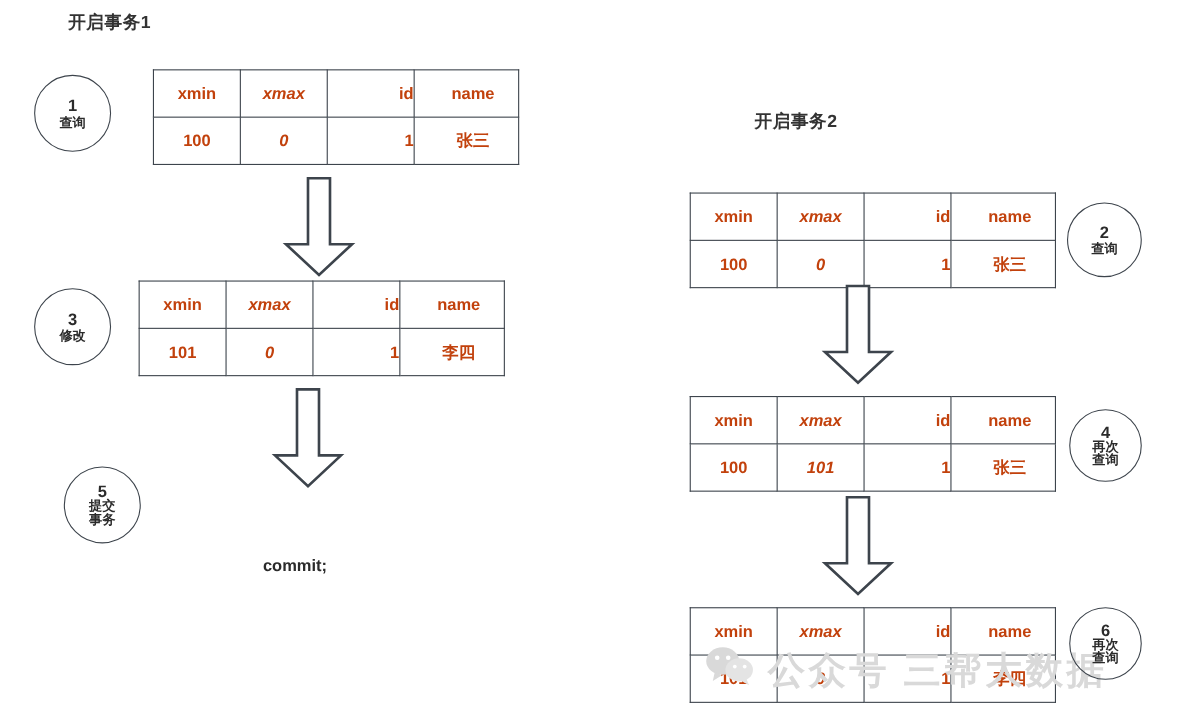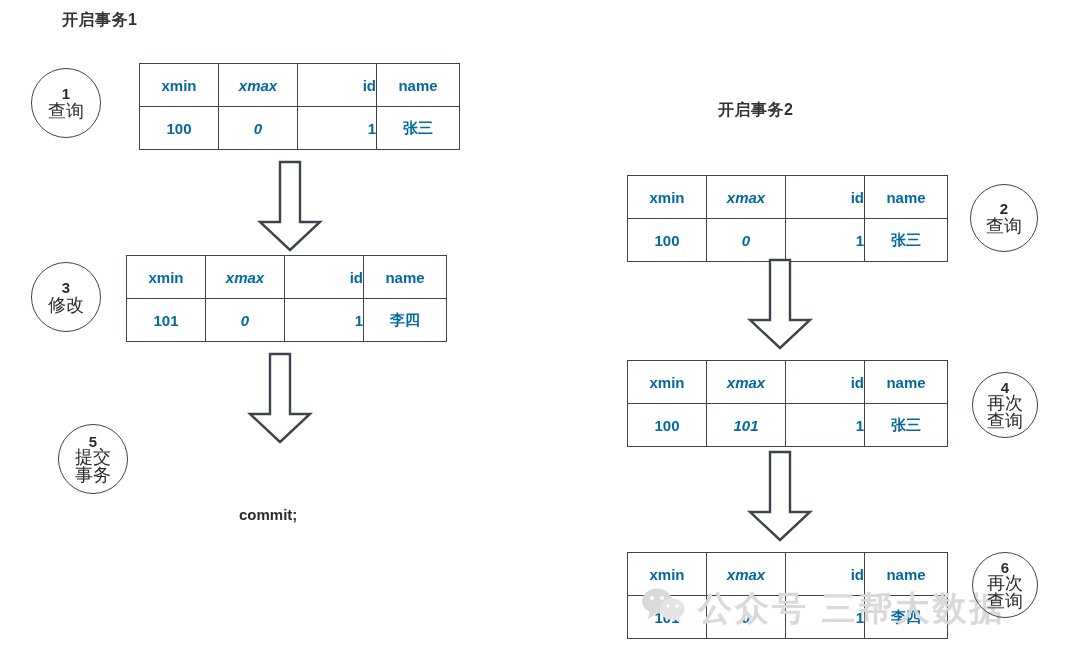--- a/index.html
+++ b/index.html
@@ -32,50 +32,50 @@
     border-collapse: collapse;
     background: #ffffff;
     table-layout: fixed;
   }
   .data-table td {
     border: 1.6px solid #3d444c;
     text-align: center;
     vertical-align: middle;
     font-size: 15px;
     font-weight: bold;
-    color: #0369a1;
+    color: #c2410c;
     height: 42px;
     padding: 0;
   }
   .data-table td.c-xmin { width: 78px; }
   .data-table td.c-xmax { width: 78px; font-style: italic; }
   .data-table td.c-id   { width: 78px; text-align: right; }
-  .data-table td.c-name { width: 82px; }
+  .data-table td.c-name { width: 82px; padding-left: 12px; }
 
   
   .step-circle {
     position: absolute;
     border: 1.6px solid #3d444c;
     border-radius: 50%;
     display: flex;
     flex-direction: column;
     align-items: center;
     justify-content: center;
     color: #2b2b2b;
     box-sizing: border-box;
     background: transparent;
   }
   .step-circle .num {
     font-size: 15px;
     font-weight: bold;
     line-height: 1.05;
   }
   .step-circle .cn {
-    font-size: 18px;
-    font-weight: normal;
+    font-size: 12px;
+    font-weight: bold;
     line-height: 1.02;
     white-space: nowrap;
   }
   .step-circle.three-line .num { line-height: 1.0; }
   .step-circle.three-line .cn  { line-height: 0.98; }
 
   
   .block-arrow {
     position: absolute;
   }
@@ -107,21 +107,21 @@
   .watermark .wm-logo { flex: 0 0 auto; }
   .watermark .wm-text { letter-spacing: 3px; }
 </style>
 </head>
 <body>
 
 <div id="canvas">
 
   <div class="section-title" style="left:62px; top:10px;">开启事务1</div>
 
-  <div class="section-title" style="left:718px; top:100px;">开启事务2</div>
+  <div class="section-title" style="left:686px; top:100px;">开启事务2</div>
 
   <div class="step-circle" style="left:31px; top:68px; width:70px; height:70px;">
     <span class="num">1</span>
     <span class="cn">查询</span>
   </div>
 
   <table class="data-table" style="left:139px; top:63px;">
     <tbody>
         <tr>
       <td class="c-xmin">xmin</td>

